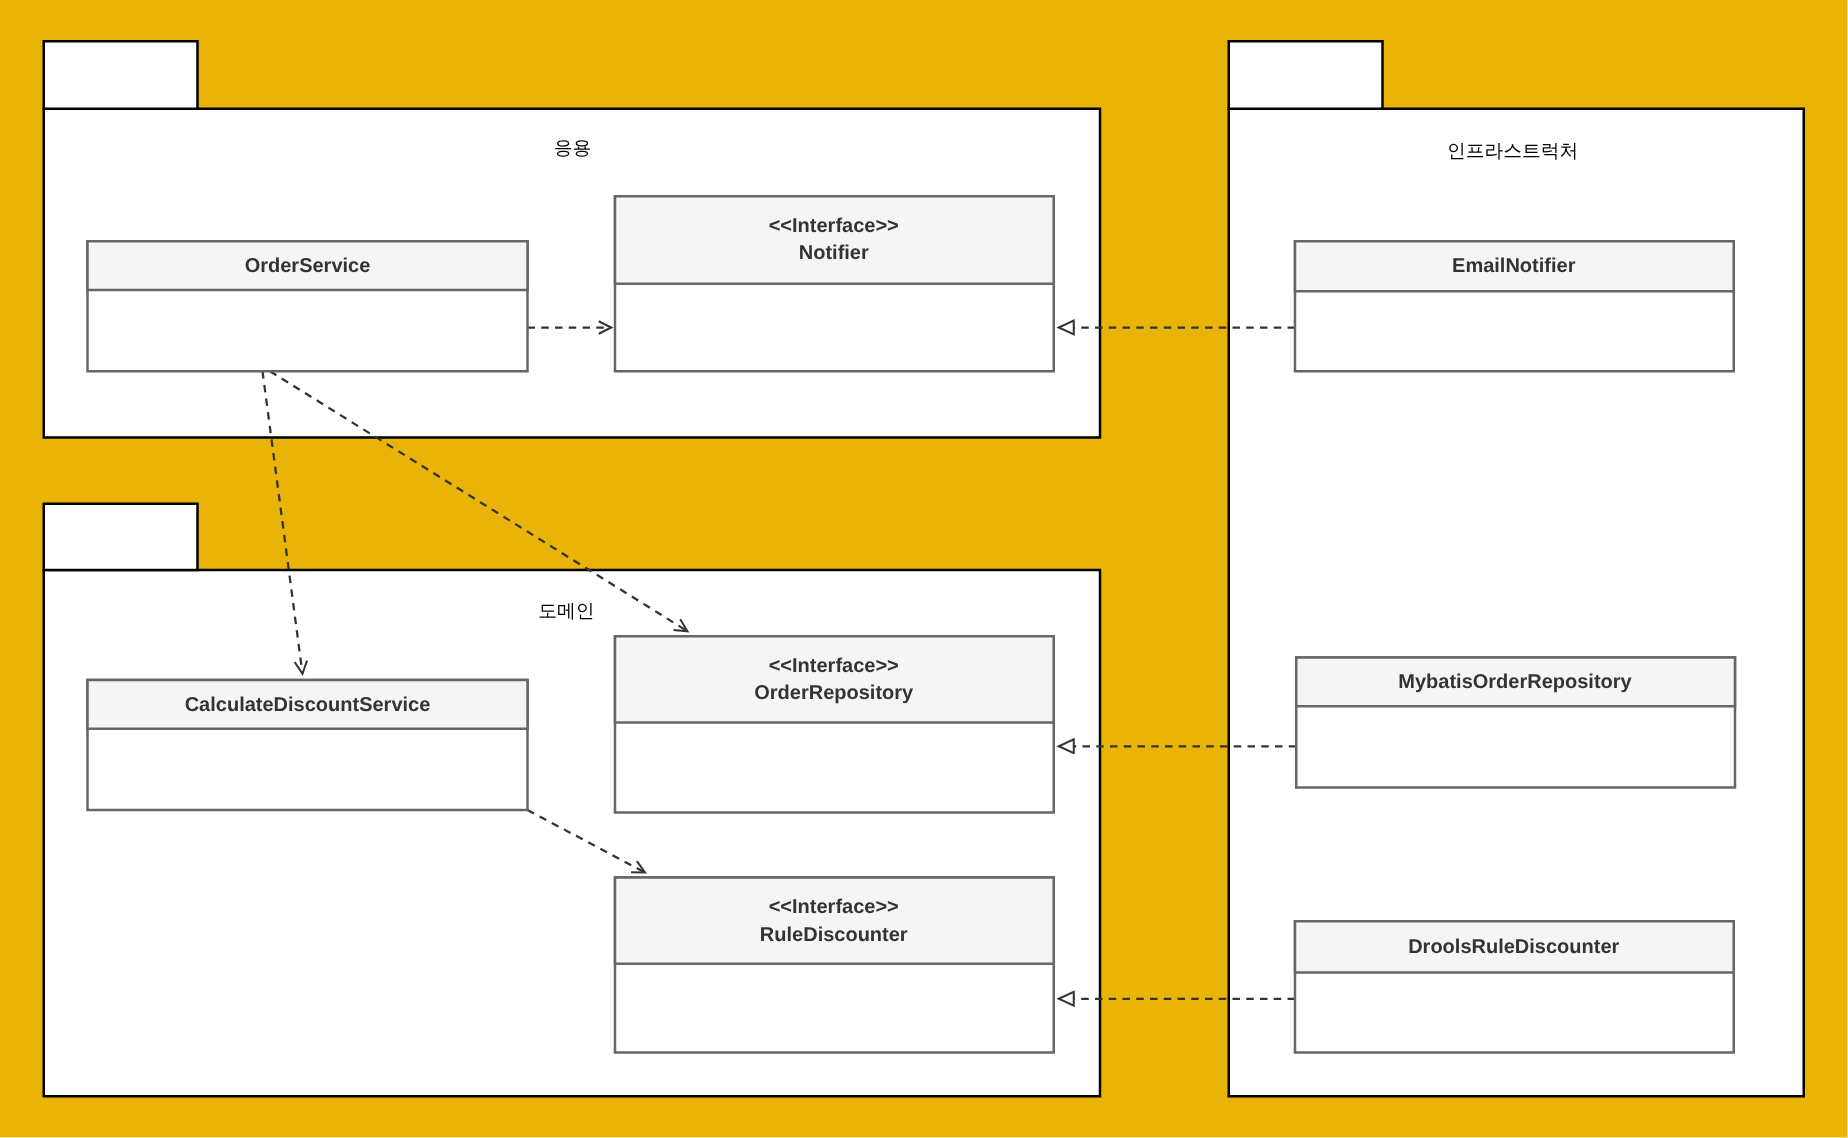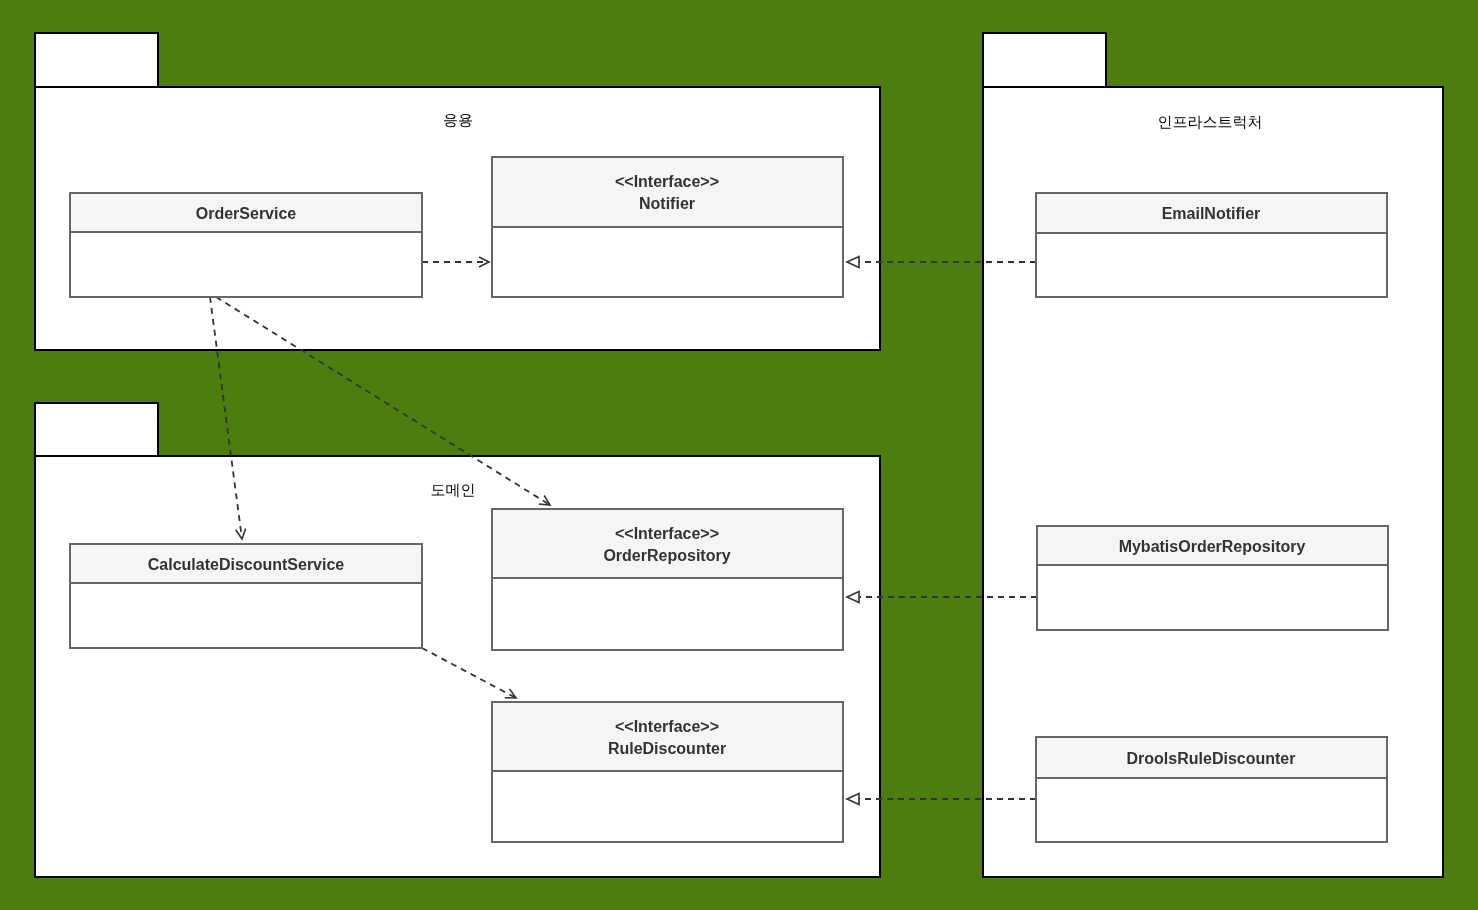--- a/index.html
+++ b/index.html
@@ -1,20 +1,20 @@
 <!DOCTYPE html>
 <html><head>
 <meta charset="utf-8">
 <style>
   html, body { margin: 0; padding: 0; background: #ffffff; }
   .canvas {
     position: relative;
     width: 1478px;
     height: 910px;
-    background: #4d7c0f;
+    background: #eab308;
     overflow: hidden;
   }
   svg { display: block; }
   text {
     font-family: "Liberation Sans", "DejaVu Sans", sans-serif;
     fill: #333333;
   }
   .pkg-label   { font-size: 15px; font-weight: 400; fill: #000000; }
   .class-name  { font-size: 16px; font-weight: 700; }
   .stereotype  { font-size: 16px; font-weight: 700; }

